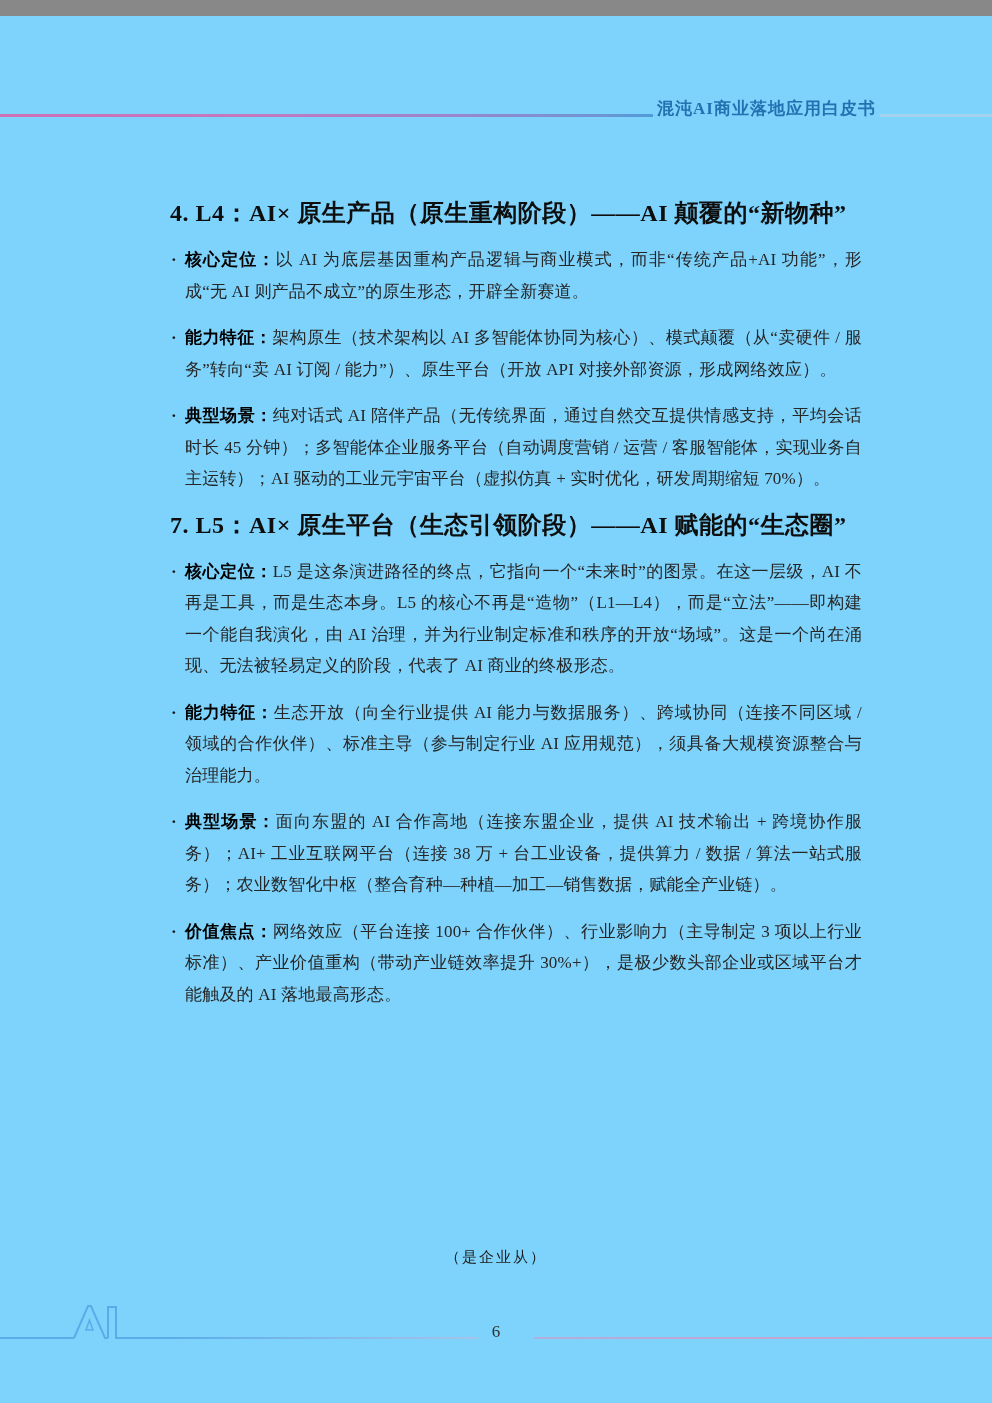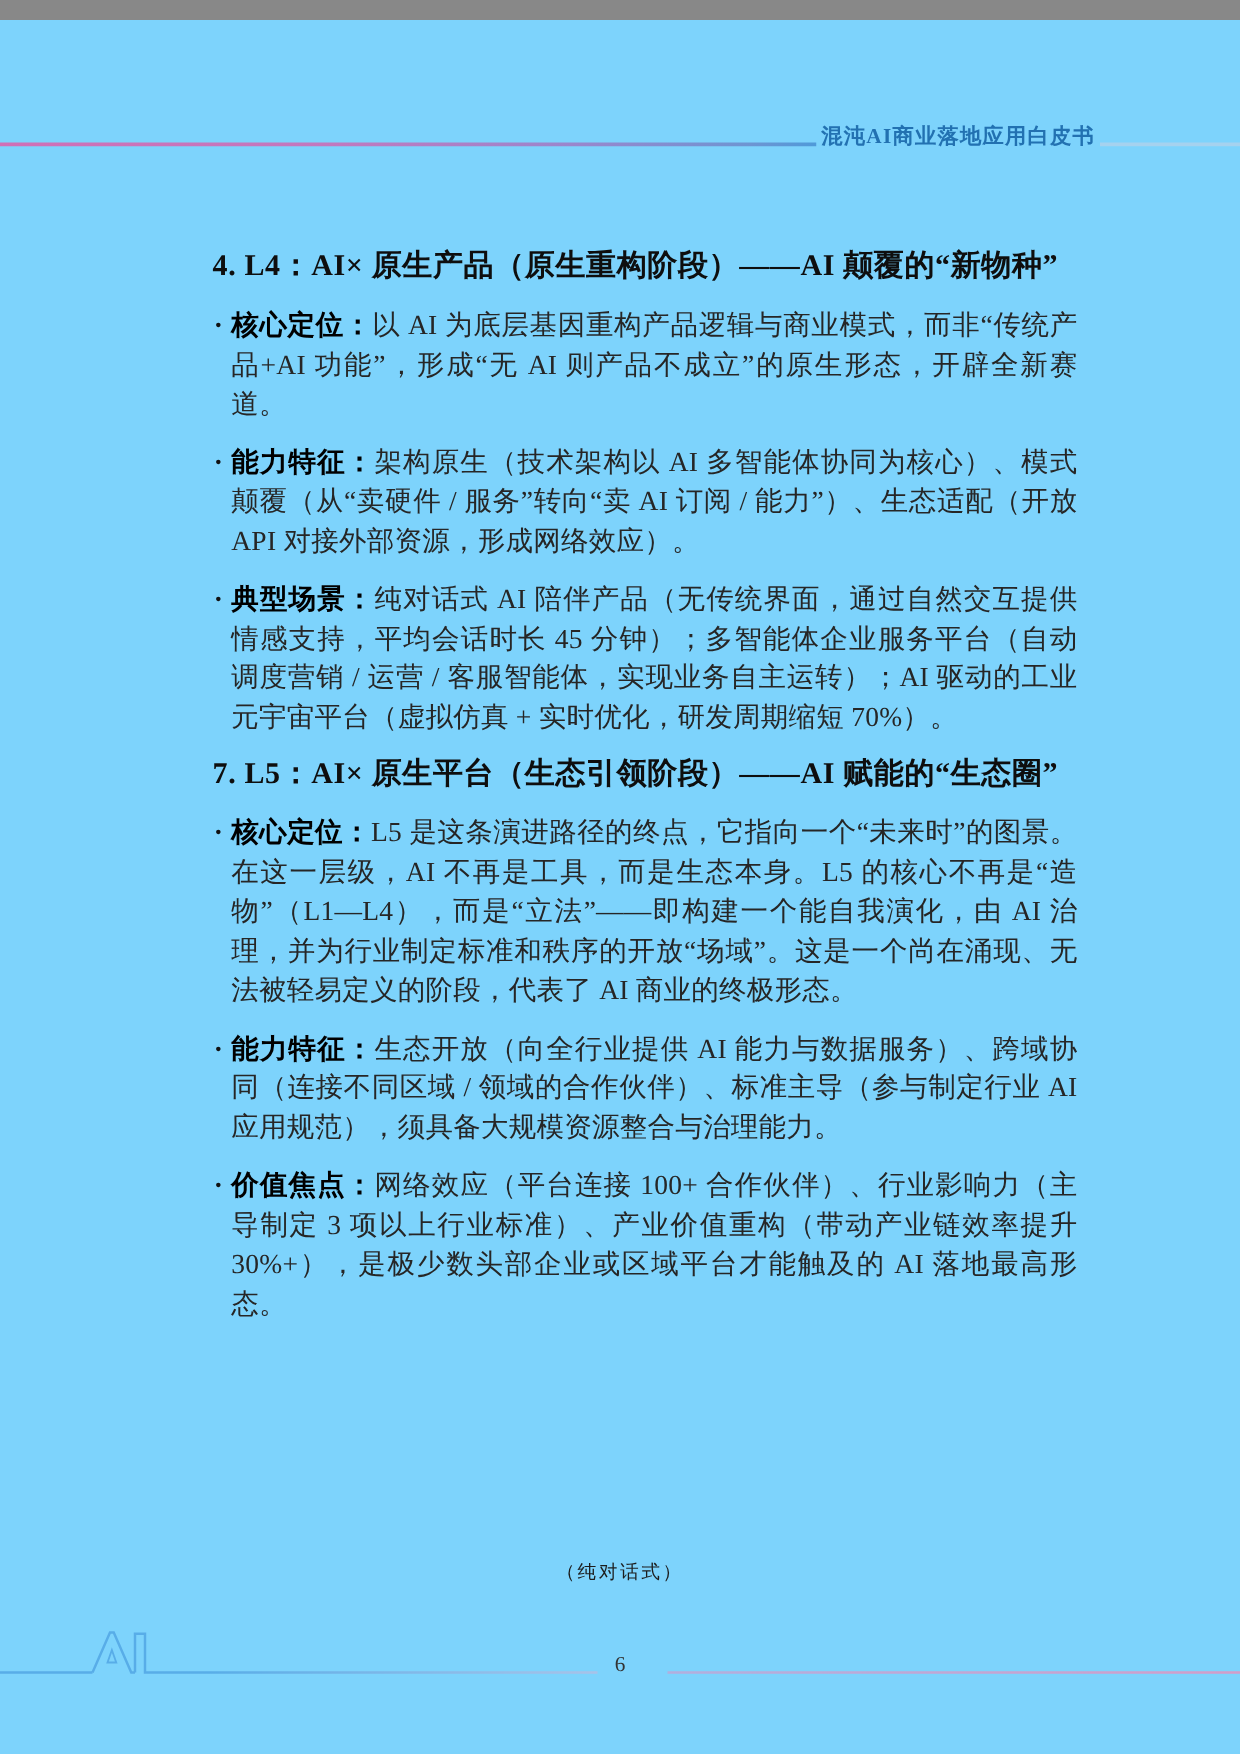--- a/index.html
+++ b/index.html
@@ -39,21 +39,21 @@
   .section-heading{
     font-size:24px;font-weight:700;color:#0e0e0e;
     line-height:30px;letter-spacing:.5px;
     margin:0 0 16px 0;
   }
   .section + .section .section-heading{margin-top:8px;}
   .bullet{
     position:relative;
     padding-left:15px;
     margin:0 0 15px 0;
-    font-size:22px;line-height:31.5px;
+    font-size:17px;line-height:31.5px;
     text-align:justify;
     letter-spacing:.2px;
   }
   .bullet::before{
     content:"·";
     position:absolute;left:1px;top:0;
     font-weight:700;color:#111;
   }
   .bullet-label{font-weight:700;color:#000;}
 
@@ -83,40 +83,41 @@
     <div class="header-rule-right"></div>
   </div>
 
   <div class="content">
 
     <div class="section">
       <h2 class="section-heading">4. L4：AI× 原生产品（原生重构阶段）——AI 颠覆的“新物种”</h2>
 
       <p class="bullet"><span class="bullet-label">核心定位：</span><span>以 AI 为底层基因重构产品逻辑与商业模式，而非“传统产品+AI 功能”，形成“无 AI 则产品不成立”的原生形态，开辟全新赛道。</span></p>
 
-      <p class="bullet"><span class="bullet-label">能力特征：</span><span>架构原生（技术架构以 AI 多智能体协同为核心）、模式颠覆（从“卖硬件 / 服务”转向“卖 AI 订阅 / 能力”）、生态适配（开放 API 对接外部资源，形成网络效应）。</span></p>
+      <p class="bullet"><span class="bullet-label">能力特征：</span><span>架构原生（技术架构以 AI 多智能体协同为核心）、模式颠覆（从“卖硬件 / 服务”转向“卖 AI 订阅 / 能力”）、原生平台（开放 API 对接外部资源，形成网络效应）。</span></p>
 
       <p class="bullet"><span class="bullet-label">典型场景：</span><span>纯对话式 AI 陪伴产品（无传统界面，通过自然交互提供情感支持，平均会话时长 45 分钟）；多智能体企业服务平台（自动调度营销 / 运营 / 客服智能体，实现业务自主运转）；AI 驱动的工业元宇宙平台（虚拟仿真 + 实时优化，研发周期缩短 70%）。</span></p>
 
     </div>
 
     <div class="section">
       <h2 class="section-heading">7. L5：AI× 原生平台（生态引领阶段）——AI 赋能的“生态圈”</h2>
 
       <p class="bullet"><span class="bullet-label">核心定位：</span><span>L5 是这条演进路径的终点，它指向一个“未来时”的图景。在这一层级，AI 不再是工具，而是生态本身。L5 的核心不再是“造物”（L1—L4），而是“立法”——即构建一个能自我演化，由 AI 治理，并为行业制定标准和秩序的开放“场域”。这是一个尚在涌现、无法被轻易定义的阶段，代表了 AI 商业的终极形态。</span></p>
 
       <p class="bullet"><span class="bullet-label">能力特征：</span><span>生态开放（向全行业提供 AI 能力与数据服务）、跨域协同（连接不同区域 / 领域的合作伙伴）、标准主导（参与制定行业 AI 应用规范），须具备大规模资源整合与治理能力。</span></p>
 
+      <p class="bullet"><span class="bullet-label">典型场景：</span><span>面向东盟的 AI 合作高地（连接东盟企业，提供 AI 技术输出 + 跨境协作服务）；AI+ 工业互联网平台（连接 38 万 + 台工业设备，提供算力 / 数据 / 算法一站式服务）；农业数智化中枢（整合育种—种植—加工—销售数据，赋能全产业链）。</span></p>
 
       <p class="bullet"><span class="bullet-label">价值焦点：</span><span>网络效应（平台连接 100+ 合作伙伴）、行业影响力（主导制定 3 项以上行业标准）、产业价值重构（带动产业链效率提升 30%+），是极少数头部企业或区域平台才能触及的 AI 落地最高形态。</span></p>
     </div>
 
   </div>
 
-  <div class="figure-note">（纯对话式）</div>
+  <div class="figure-note">（是企业从）</div>
 
   <svg class="footer-svg" width="992" height="50" viewBox="0 0 992 50">
     <defs>
       <linearGradient id="gLeft" gradientUnits="userSpaceOnUse" x1="0" y1="0" x2="478" y2="0">
         <stop offset="0" stop-color="#58ade8"></stop>
         <stop offset="0.35" stop-color="#58ade8"></stop>
         <stop offset="1" stop-color="#a9c2e8"></stop>
       </linearGradient>
       <linearGradient id="gRight" gradientUnits="userSpaceOnUse" x1="534" y1="0" x2="992" y2="0">
         <stop offset="0" stop-color="#b3aedd"></stop>

